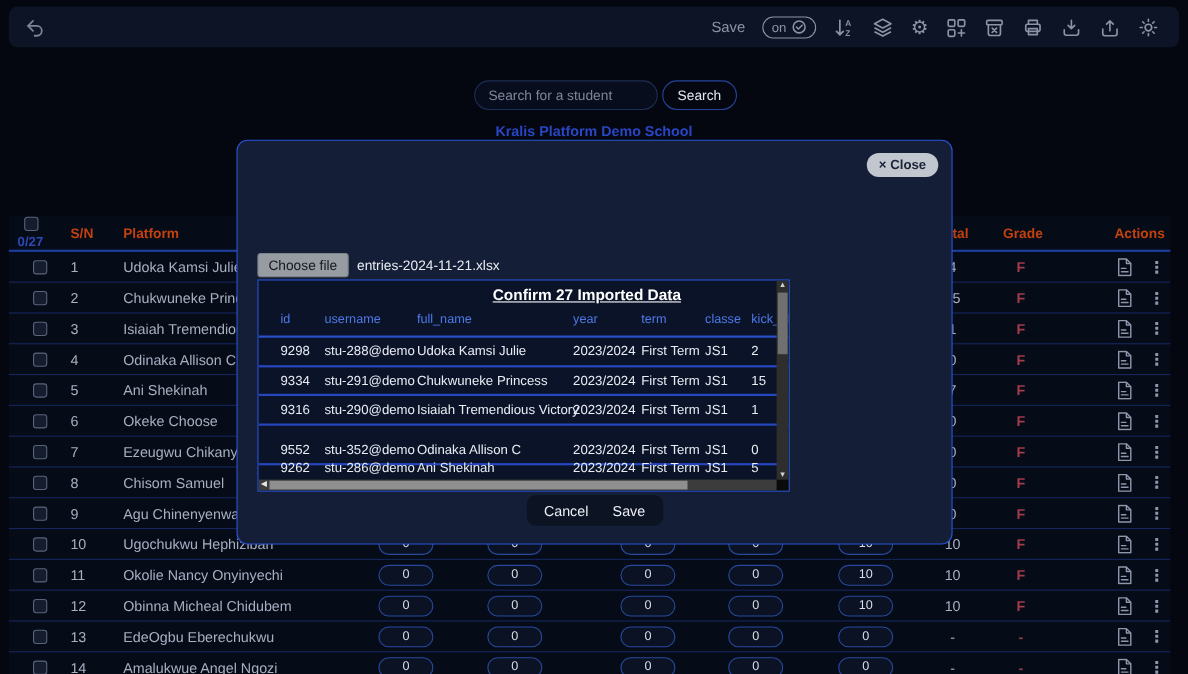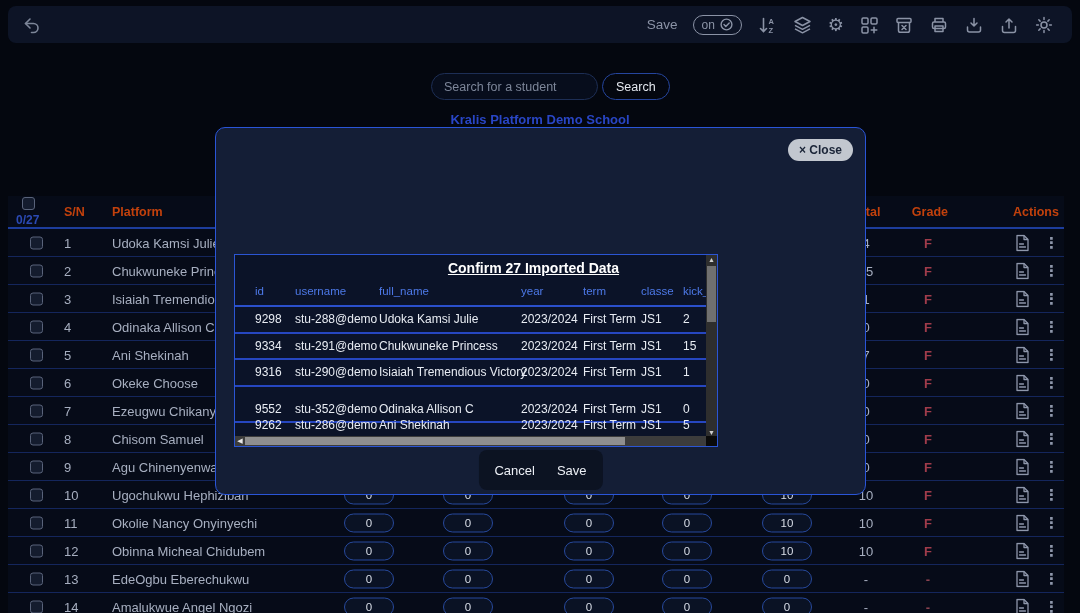--- a/index.html
+++ b/index.html
@@ -80,21 +80,21 @@
   #vthumb { position:absolute; left:1px; top:11px; width:9px; height:56px; background:#707070; }
   .varrow { position:absolute; left:0; width:11px; height:10px; color:#cfcfcf; font-size:7px;
     text-align:center; line-height:10px; }
   #hscroll { position:absolute; left:0; bottom:0; width:597px; height:10px; background:#3c3c3c; }
   #hthumb { position:absolute; left:10px; top:1px; width:380px; height:8px; background:#8f8f8f; }
   .harrow { position:absolute; top:0; width:10px; height:10px; color:#e8e8e8; font-size:7px;
     text-align:center; line-height:10px; }
   #sb-corner { position:absolute; right:0; bottom:0; width:11px; height:10px; background:#0a0a0a; }
 
   #modal-btns { position:absolute; left:50%; top:322px; transform:translateX(-50%);
-    background:#0c1322; border-radius:8px; height:40px; display:flex; align-items:center;
+    background:#0c1322; border-radius:8px; height:28px; display:flex; align-items:center;
     gap:22px; padding:0 16px; }
   .mbtn { color:#eceff5; font-size:13px; background:none; border:none; }
 </style>
 </head>
 <body>
 
 <div id="topbar">
   <span id="back-btn">
     <svg width="20" height="20" viewBox="0 0 20 20" fill="none" stroke="#7d8699" stroke-width="1.6" stroke-linecap="round" stroke-linejoin="round">
       <path d="M8 13 L3.5 8.5 L8 4"></path>
@@ -474,20 +474,24 @@
         <path d="M4.5 9.5 h4 M4.5 12.5 h6" stroke-linecap="round"></path>
       </svg>
     </span>
     <span class="c-dots">⋮</span>
   </div>
 </div>
 </div>
 
 <div id="modal">
   <button id="modal-close">× Close</button>
+  <div id="file-row">
+    <button id="choose-file">Choose file</button>
+    <span id="file-name">entries-2024-11-21.xlsx</span>
+  </div>
 
   <div id="confirm-box">
     <div id="confirm-title">Confirm 27 Imported Data</div>
     <span class="mh mc0">id</span>
     <span class="mh mc1">username</span>
     <span class="mh mc2">full_name</span>
     <span class="mh mc3">year</span>
     <span class="mh mc4">term</span>
     <span class="mh mc5">classe</span>
     <span class="mh mc6">kick_off_score</span>

